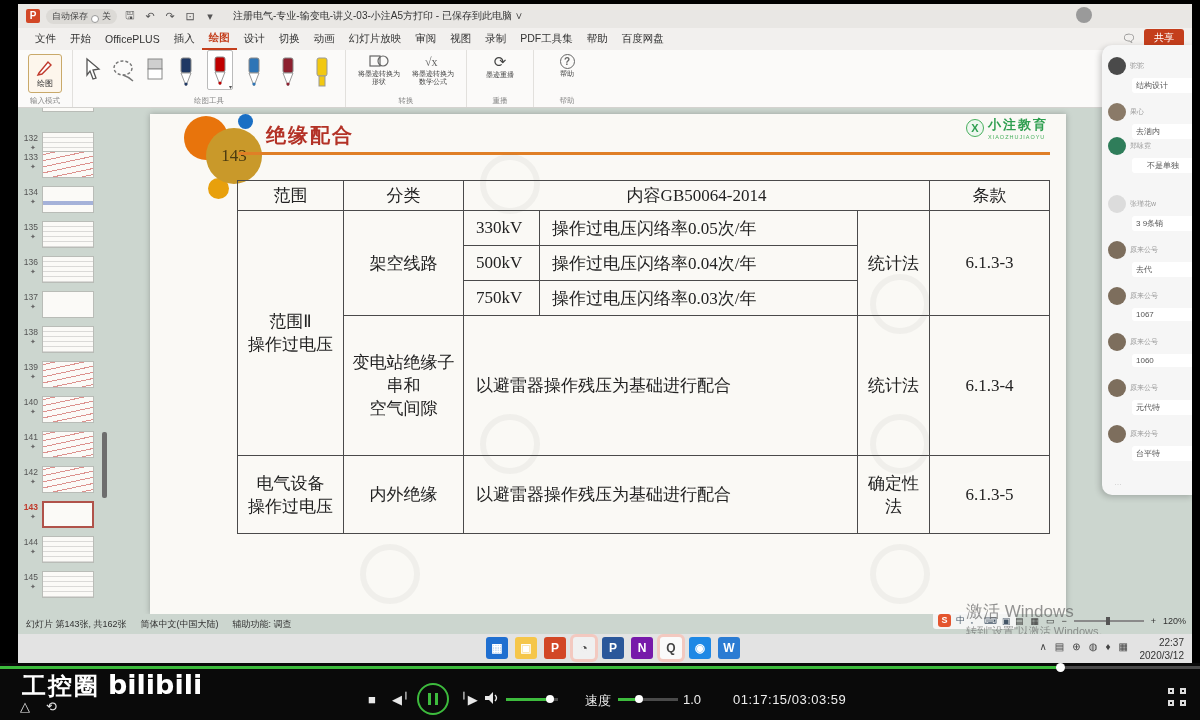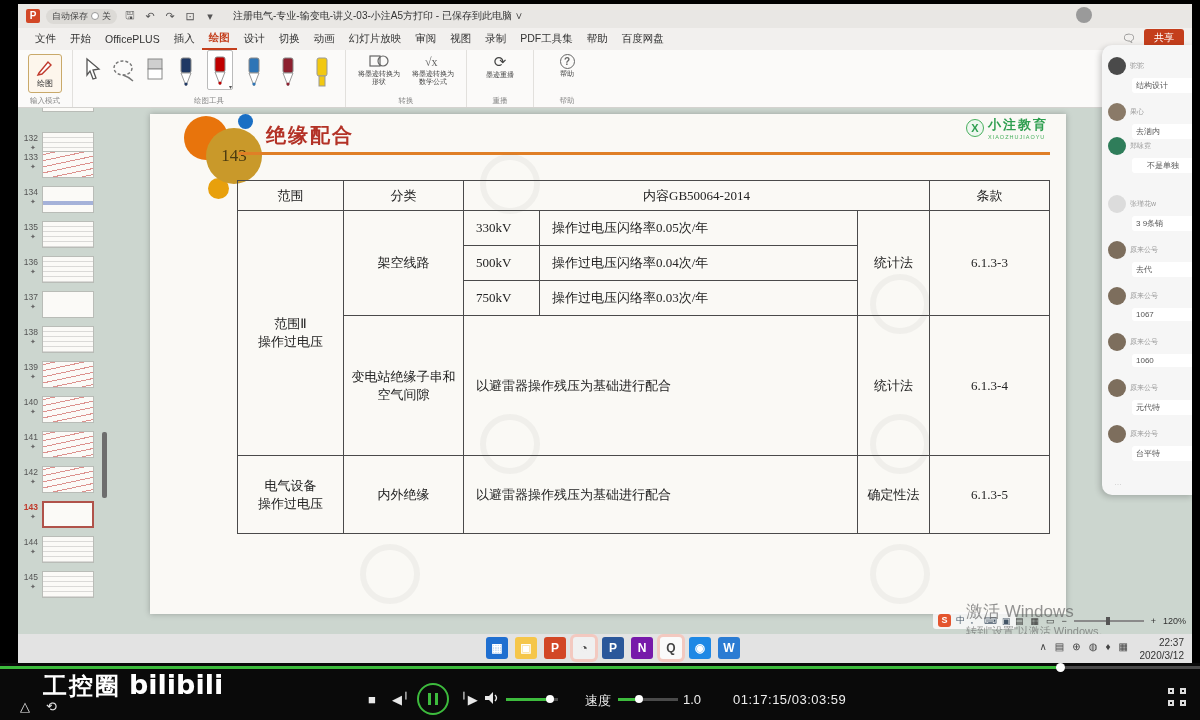--- a/index.html
+++ b/index.html
@@ -9,21 +9,21 @@
   
   #app { position:absolute; left:18px; top:4px; width:1174px; height:659px;
          background:#ccd6cf; overflow:hidden; }
 
   
   #titlebar { position:absolute; left:0; top:0; width:100%; height:24px;
               background:#e9e7e4; display:flex; align-items:center; gap:6px;
               padding:0 8px; font-size:10px; color:#444; }
   .ppt-logo { width:14px; height:14px; background:#d24726; border-radius:2px;
               color:#fff; font-size:10px; font-weight:bold; text-align:center; line-height:14px; }
-  .autosave-pill { display:flex; align-items:center; gap:3px; background:#dcdad6;
+  .autosave-pill { display:flex; align-items:flex-end; gap:3px; background:#dcdad6;
                    border-radius:8px; padding:1px 6px; font-size:9px; }
   .autosave-dot { width:8px; height:8px; border-radius:50%; background:#fff; border:1px solid #999; }
   .qa-icon { font-size:11px; color:#555; width:14px; text-align:center; }
   #doc-title { font-size:10px; color:#333; margin-left:10px; white-space:nowrap;
                overflow:hidden; max-width:330px; }
   #search-box { position:absolute; left:717px; top:3px; width:280px; height:18px;
                 background:#fdfdfd; border:1px solid #c9c7c4; border-radius:3px;
                 display:flex; align-items:center; gap:5px; padding:0 8px;
                 font-size:10px; color:#888; }
   #user-avatar { position:absolute; right:100px; top:3px; width:16px; height:16px;
@@ -92,21 +92,21 @@
   #logo-x { width:18px; height:18px; border-radius:50%; background:#eef7ef; color:#2e9e4f;
             border:1.5px solid #49b05e; font-size:11px; font-weight:bold; text-align:center; line-height:16px; }
   #logo-text { color:#2e9e4f; font-weight:bold; font-size:13px; font-family:"Liberation Serif", serif; letter-spacing:2px; }
   #logo-sub { color:#49b05e; font-size:5.5px; letter-spacing:1px; }
 
   .wm { position:absolute; width:60px; height:60px; border:6px solid rgba(120,120,120,.07);
         border-radius:50%; }
 
   
   #slide-table { position:absolute; left:87px; top:66px; border-collapse:collapse;
-                 font-family:"Liberation Serif", serif; font-size:13px; color:#222; }
+                 font-family:"Liberation Serif", serif; font-size:17px; color:#222; }
   #slide-table td { border:1.6px solid #4a4a4a; text-align:center; vertical-align:middle;
                     padding:2px 4px; white-space:pre-line; }
   #slide-table .left { text-align:left; padding-left:12px; }
   #slide-table .th { height:30px; }
   .rh1 { height:35px; } .rh4 { height:140px; } .rh5 { height:78px; }
 
   
   #chat { position:absolute; right:-2px; top:41px; width:92px; height:450px;
           background:#f6f6f6; border-radius:10px 0 0 10px; box-shadow:-2px 2px 6px rgba(0,0,0,.2); }
   .chat-item { position:absolute; left:6px; width:86px; }
@@ -146,21 +146,21 @@
   #tray { position:absolute; right:64px; top:7px; display:flex; gap:8px; font-size:10px; color:#444; }
   #clock { position:absolute; right:8px; top:2px; font-size:10px; color:#333; text-align:right; line-height:1.3; }
 
   
   #player { position:absolute; left:0; top:663px; width:1200px; height:57px; background:#0a0a0a; }
   #progress { position:absolute; left:0; top:3px; width:1200px; height:3px; background:#4a4a4a; }
   #progress-fill { height:3px; background:#3dbb3d; width:88%; }
   #progress-knob { position:absolute; top:-3px; left:88%; width:9px; height:9px;
                    background:#fff; border-radius:50%; }
   #brand { position:absolute; left:22px; top:6px; color:#fff; display:flex; gap:8px; align-items:baseline; }
-  #brand-cn { font-size:24px; font-weight:bold; letter-spacing:2px;margin-left:21px; }
+  #brand-cn { font-size:24px; font-weight:bold; letter-spacing:2px; }
   #brand-bili { font-size:27px; font-weight:bold; font-family:"DejaVu Sans", sans-serif; }
   .pl-ic { position:absolute; color:#e8e8e8; font-size:13px; }
   #play-btn { position:absolute; left:417px; top:20px; width:32px; height:32px;
               border:2px solid #3dbb3d; border-radius:50%; display:flex; gap:4px;
               align-items:center; justify-content:center; }
   .pause-bar { width:3px; height:12px; background:#3dbb3d; }
   .slider { position:absolute; top:35px; height:3px; background:#4a4a4a; }
   .slider .fill { height:3px; background:#3dbb3d; }
   .slider .knob { position:absolute; top:-3px; width:8px; height:8px; background:#fff; border-radius:50%; }
   #speed-label { position:absolute; left:585px; top:29px; color:#eee; font-size:13px; }
@@ -525,20 +525,25 @@
       </div>
       <div class="chat-item" style="top: 380px;">
         <div class="chat-head">
           <div class="chat-avatar" style="background: rgb(125, 110, 93);"></div>
           <div class="chat-name">原来分号</div>
         </div>
         <div class="chat-msg">台平特</div>
       </div>
     </div>
 
+  <div id="statusbar">
+    <span>幻灯片 第143张, 共162张</span>
+    <span>简体中文(中国大陆)</span>
+    <span>辅助功能: 调查</span>
+  </div>
   <div id="status-right">
     <span>▤</span>
     <span>▦</span>
     <span>▭</span>
     <span>−</span>
     <span class="zoom-track">
         <span class="zoom-knob"></span>
       </span>
     <span>+</span>
     <span>120%</span>

